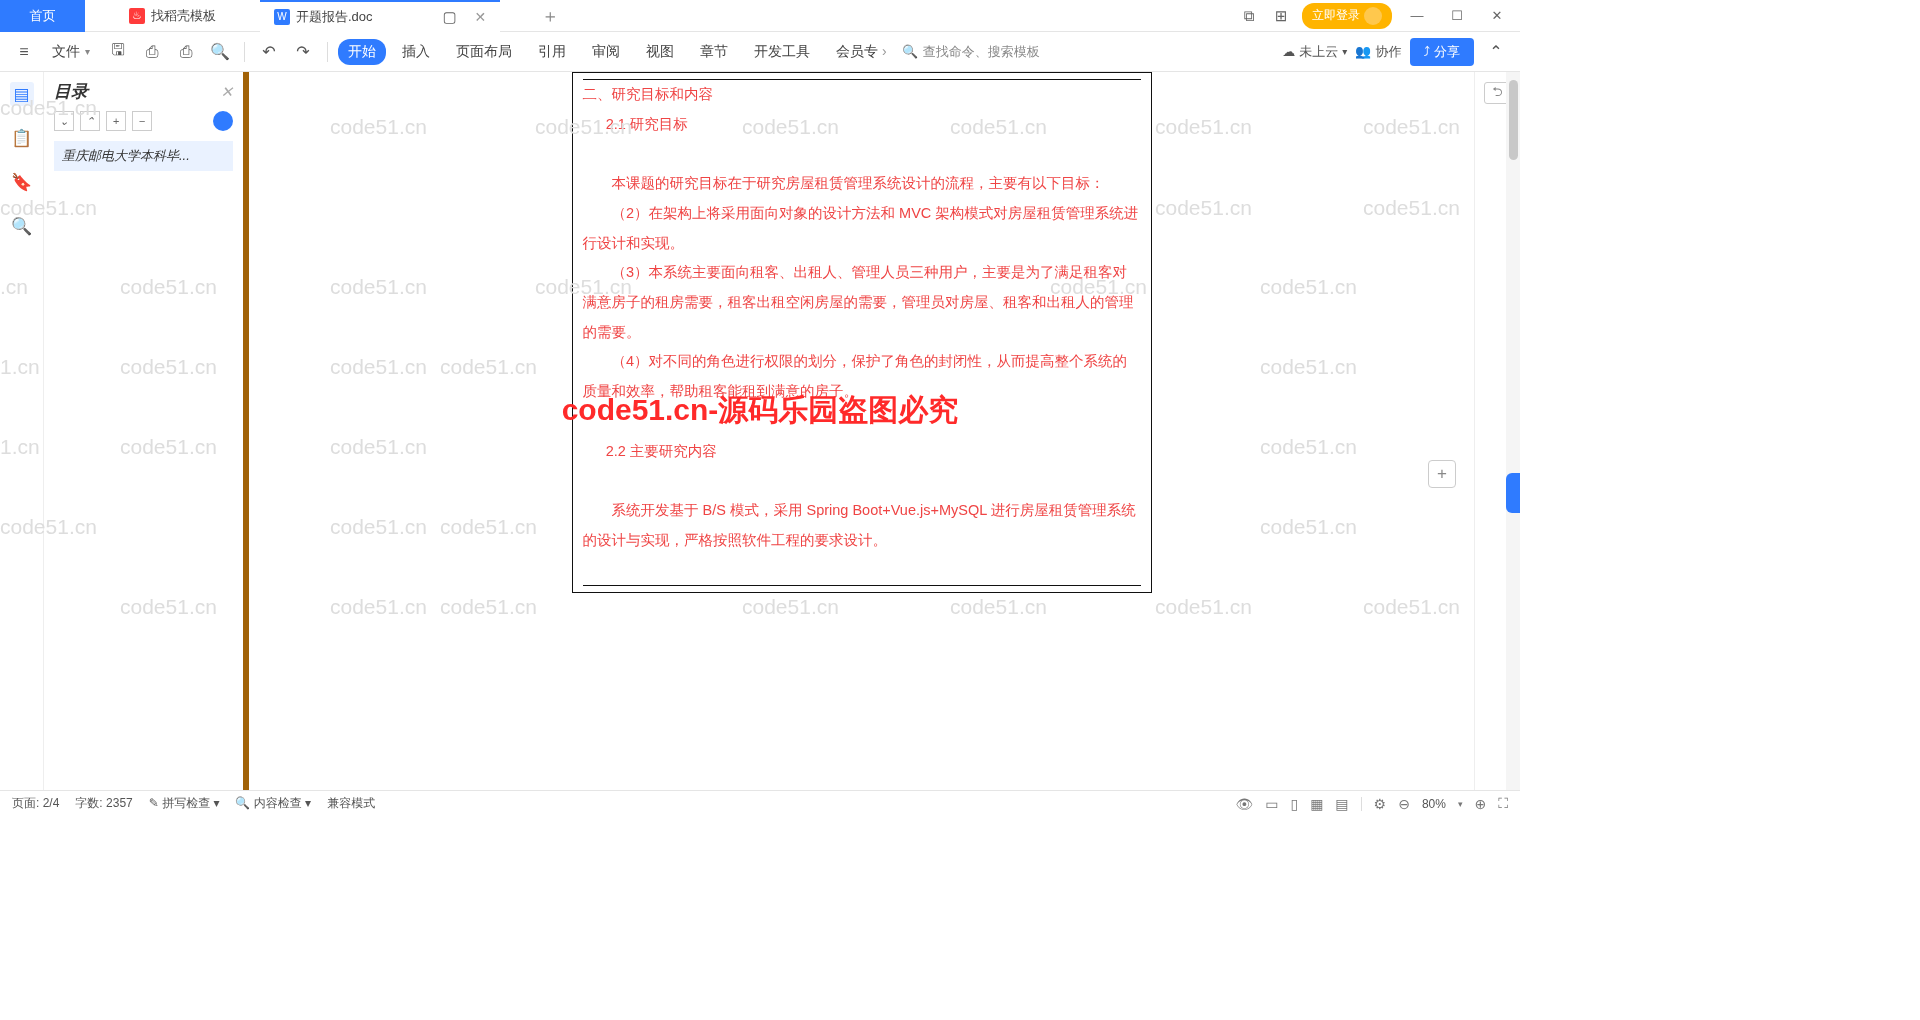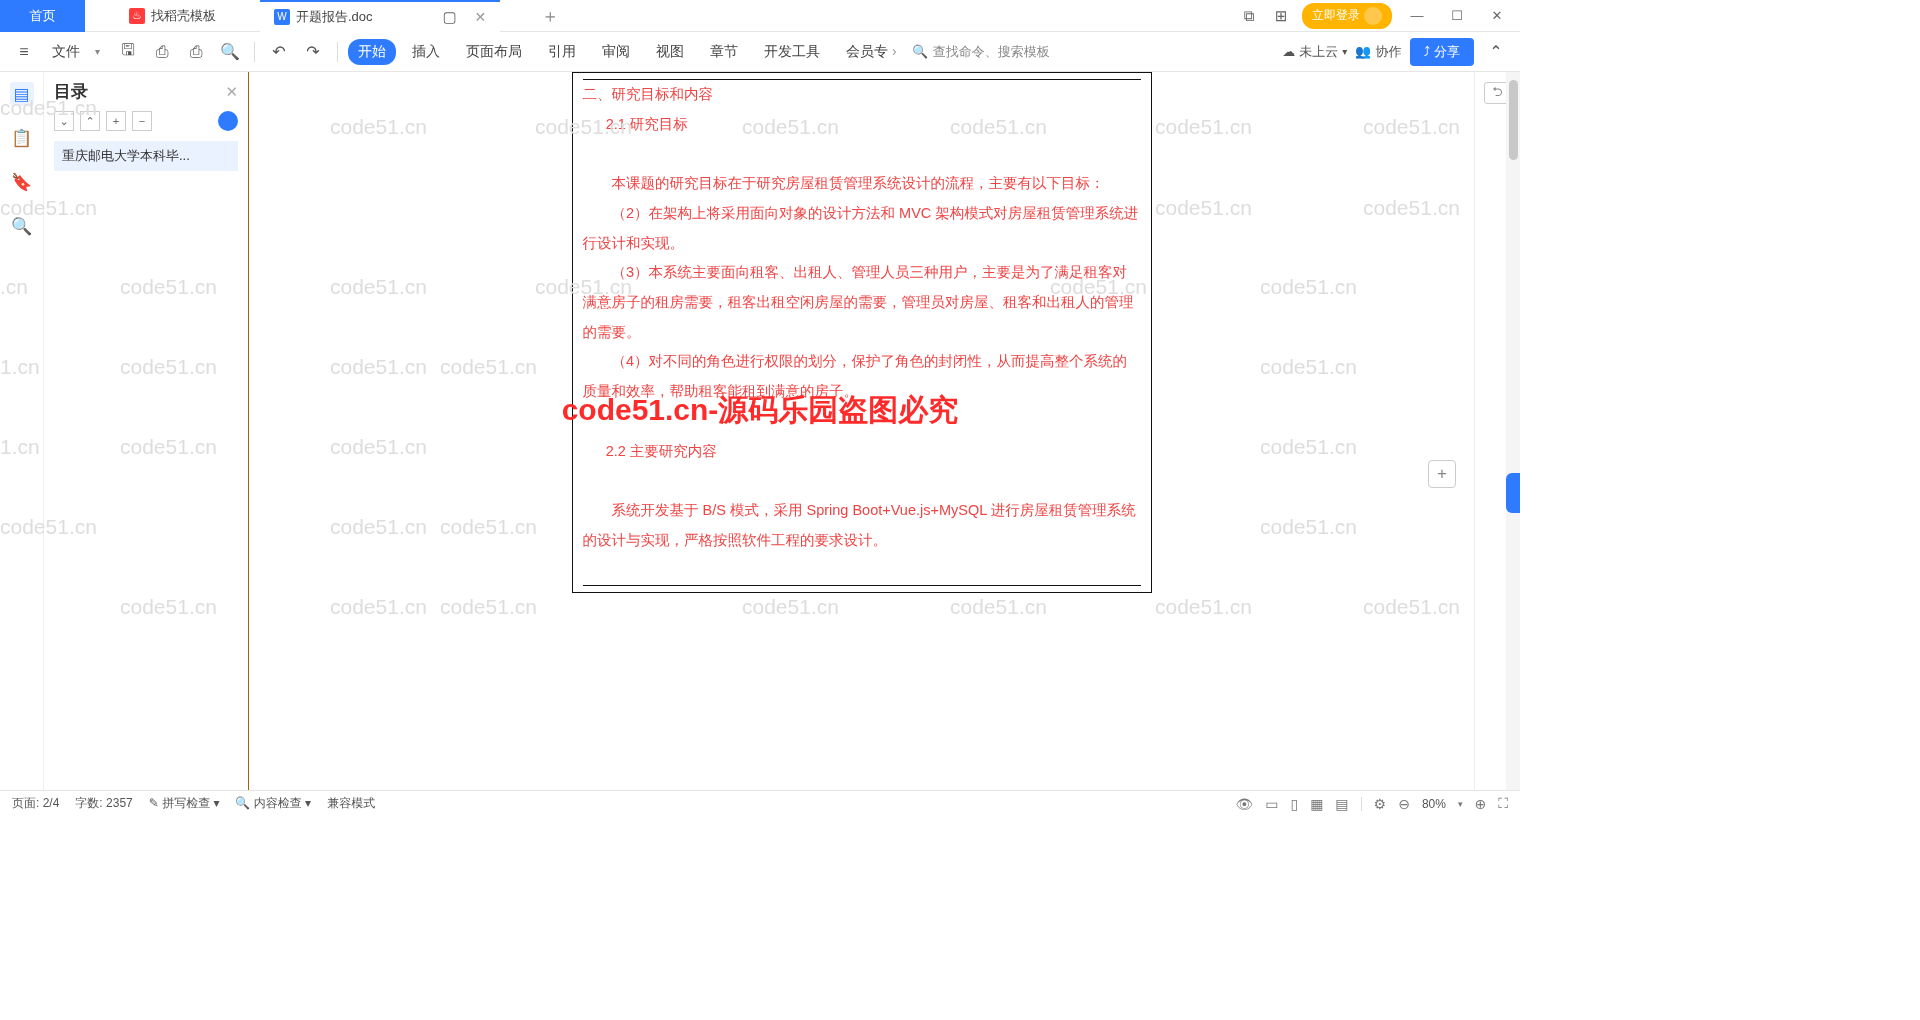--- a/index.html
+++ b/index.html
@@ -14,36 +14,36 @@
 .fire-icon{width:16px;height:16px;background:#ff3b3b;border-radius:2px;color:#fff;font-size:11px;display:flex;align-items:center;justify-content:center;}
 .tab-plus{width:40px;text-align:center;color:#888;font-size:18px;cursor:pointer;}
 .titlebar-right{margin-left:auto;display:flex;align-items:center;gap:10px;padding-right:8px;}
 .ticon{width:22px;height:22px;display:flex;align-items:center;justify-content:center;color:#666;cursor:pointer;font-size:15px;}
 .login-btn{background:#ffb400;color:#fff;padding:4px 10px;border-radius:12px;font-size:12px;display:flex;align-items:flex-start;gap:4px;cursor:pointer;}
 .avatar{width:18px;height:18px;background:#ffc84d;border-radius:50%;}
 .win-btn{width:30px;height:28px;display:flex;align-items:center;justify-content:center;color:#666;cursor:pointer;font-size:13px;}
 
 .ribbon{height:40px;display:flex;align-items:center;padding:0 10px;border-bottom:1px solid #e5e5e5;gap:6px;}
 .rb-icon{width:28px;height:28px;display:flex;align-items:center;justify-content:center;color:#555;cursor:pointer;font-size:16px;border-radius:3px;}
-.rb-text{padding:4px 8px;font-size:14px;color:#444;cursor:pointer;display:flex;align-items:center;gap:15px;justify-content:flex-end;}
+.rb-text{padding:4px 8px;font-size:14px;color:#444;cursor:pointer;display:flex;align-items:center;gap:5px;justify-content:flex-end;}
 .rb-text.file{font-weight:400;}
 .rb-sep{width:1px;height:20px;background:#ddd;margin:0 4px;}
 .rb-tab{padding:4px 10px;font-size:14px;color:#444;cursor:pointer;}
 .rb-tab.active{background:#2f7bff;color:#fff;border-radius:12px;}
 .rb-right{margin-left:auto;display:flex;align-items:center;gap:8px;}
 .search-box{display:flex;align-items:center;gap:4px;color:#888;font-size:13px;}
 .cloud-btn{display:flex;align-items:center;gap:4px;color:#555;font-size:13px;cursor:pointer;}
 .share-btn{background:#2f7bff;color:#fff;padding:5px 14px;border-radius:4px;font-size:13px;cursor:pointer;display:flex;align-items:center;gap:4px;}
 
 .workspace{position:absolute;top:72px;left:0;right:0;bottom:26px;display:flex;}
 .lefticons{width:44px;background:#fff;border-right:1px solid #eee;display:flex;flex-direction:column;align-items:center;padding-top:10px;gap:20px;}
 .li-icon{width:24px;height:24px;display:flex;align-items:center;justify-content:center;color:#666;cursor:pointer;font-size:17px;}
 .li-icon.active{color:#2f7bff;background:#eaf2ff;border-radius:3px;}
 
-.outline{width:205px;background:#fff;border-right:1px solid #a16207;padding:8px 10px;}
+.outline{width:205px;background:#fff;border-right:6px solid #a16207;padding:8px 10px;font-style:italic;}
 .outline-head{display:flex;align-items:center;justify-content:space-between;margin-bottom:8px;}
 .outline-title{font-size:17px;font-weight:bold;color:#333;}
 .outline-close{color:#aaa;cursor:pointer;font-size:15px;}
 .outline-tools{display:flex;gap:6px;margin-bottom:10px;align-items:center;}
 .ot-btn{width:20px;height:20px;border:1px solid #ccc;display:flex;align-items:center;justify-content:center;font-size:11px;color:#666;cursor:pointer;}
 .ot-blue{width:20px;height:20px;background:#2f7bff;border-radius:50%;margin-left:auto;}
 .outline-item{background:#eaf2ff;padding:6px 8px;font-size:13px;color:#333;cursor:pointer;white-space:nowrap;overflow:hidden;text-overflow:ellipsis;}
 
 .canvas{flex:1;background:#fff;overflow:hidden;position:relative;}
 .page{position:absolute;left:50%;transform:translateX(-50%);top:0;width:580px;background:#fff;}

